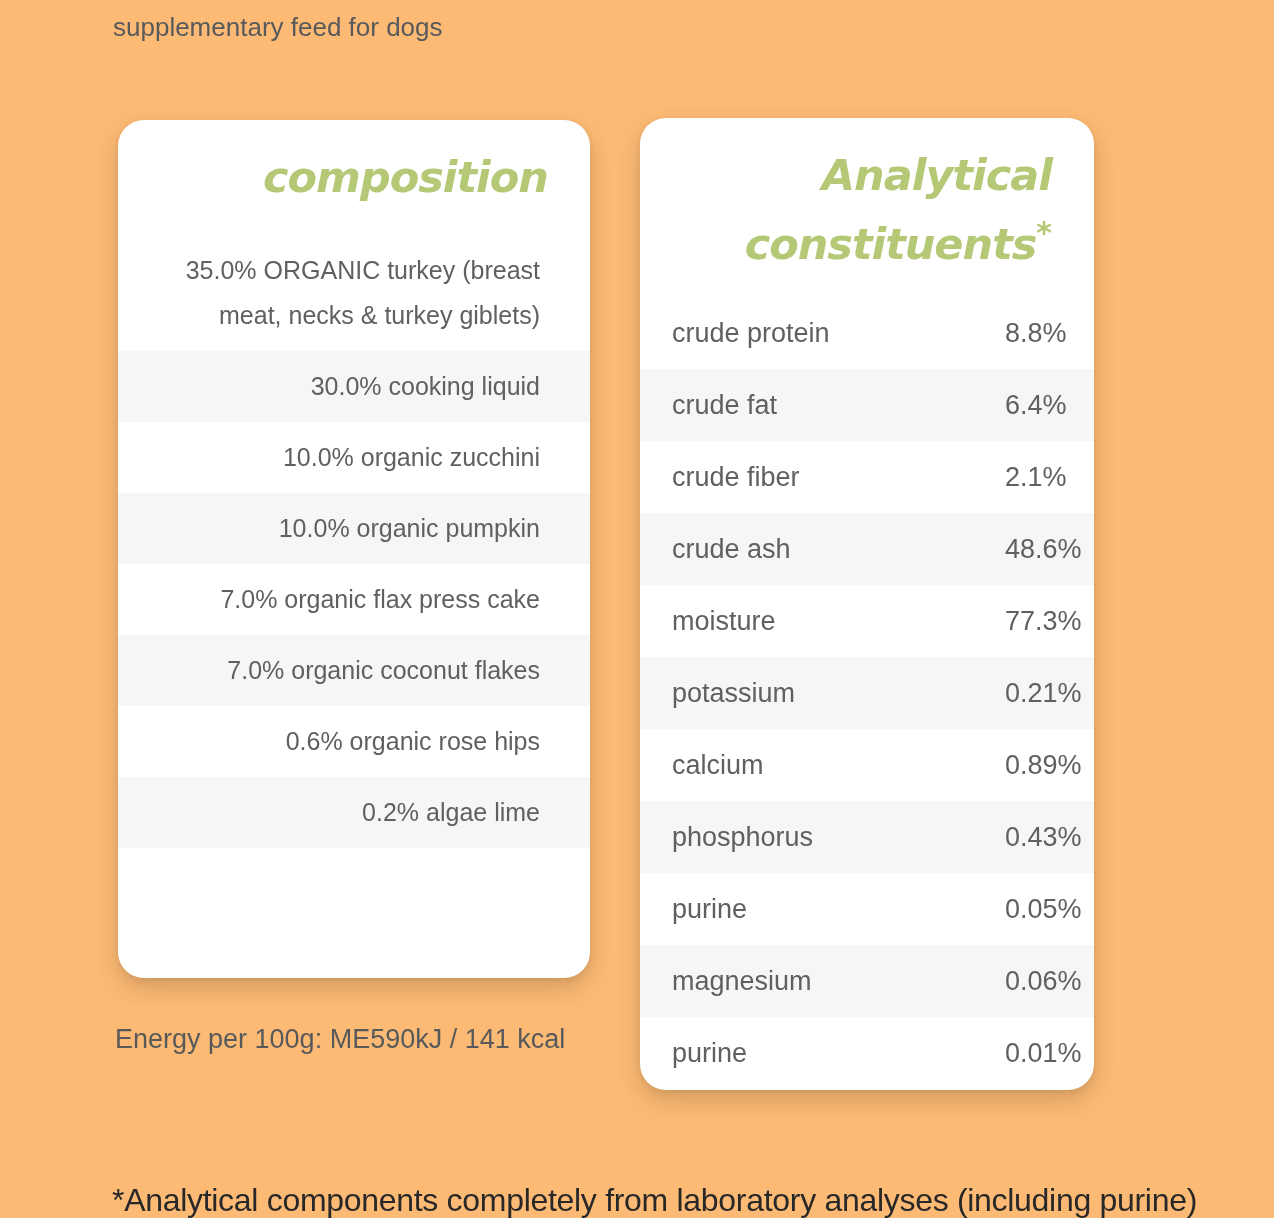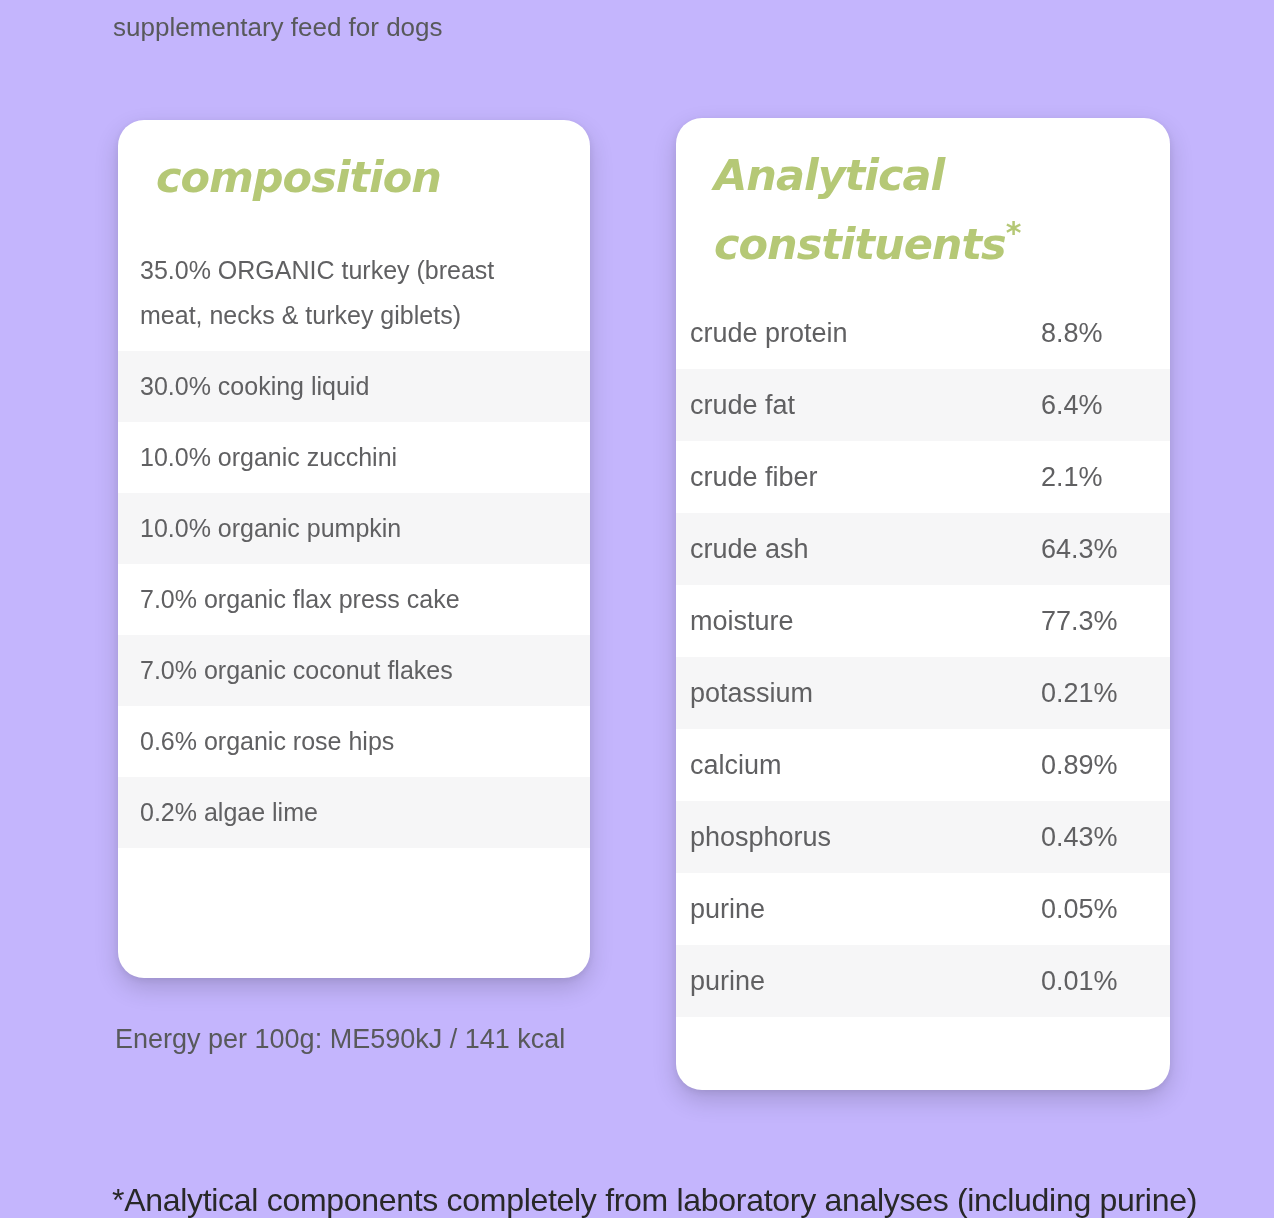--- a/index.html
+++ b/index.html
@@ -4,40 +4,41 @@
 <style>
   html, body {
     margin: 0;
     padding: 0;
     background: #ffffff;
   }
   #page {
     position: relative;
     width: 1274px;
     height: 1218px;
-    background: #c4b5fd;
+    background: #fdba74;
     font-family: "Liberation Sans", sans-serif;
     overflow: hidden;
+    text-align: right;
   }
   .top-label {
     position: absolute;
     left: 113px;
     top: 12px;
     font-size: 26px;
     color: #58595b;
   }
   .card {
     position: absolute;
     background: #ffffff;
     border-radius: 26px;
     box-shadow: 0 10px 24px rgba(0,0,0,0.16), 0 2px 6px rgba(0,0,0,0.07);
     overflow: hidden;
   }
   .card-left  { left: 118px; top: 120px; width: 472px; height: 858px; }
-  .card-right { left: 676px; top: 118px; width: 494px; height: 972px; }
+  .card-right { left: 640px; top: 118px; width: 454px; height: 972px; }
   .card-title {
     position: absolute;
     left: 22px;
     top: 12px;
     right: 26px;
     margin: 16px;
     font-family: "DejaVu Sans", sans-serif;
     font-style: italic;
     font-weight: 700;
     font-size: 43px;
@@ -74,21 +75,21 @@
     right: 0;
     top: 179px;
     font-size: 27px;
     color: #606062;
   }
   .arow {
     position: relative;
     height: 72px;
     display: flex;
     align-items: center;
-    padding-left: 14px;
+    padding-left: 32px;
   }
   .arow:nth-child(even) {
     background: #f6f6f7;
   }
   .avalue {
     position: absolute;
     left: 365px;
   }
   .energy-note {
     position: absolute;
@@ -139,21 +140,21 @@
         <div class="arow">
           <span class="alabel">crude fat</span>
           <span class="avalue">6.4%</span>
         </div>
         <div class="arow">
           <span class="alabel">crude fiber</span>
           <span class="avalue">2.1%</span>
         </div>
         <div class="arow">
           <span class="alabel">crude ash</span>
-          <span class="avalue">64.3%</span>
+          <span class="avalue">48.6%</span>
         </div>
         <div class="arow">
           <span class="alabel">moisture</span>
           <span class="avalue">77.3%</span>
         </div>
         <div class="arow">
           <span class="alabel">potassium</span>
           <span class="avalue">0.21%</span>
         </div>
         <div class="arow">
@@ -162,20 +163,24 @@
         </div>
         <div class="arow">
           <span class="alabel">phosphorus</span>
           <span class="avalue">0.43%</span>
         </div>
         <div class="arow">
           <span class="alabel">purine</span>
           <span class="avalue">0.05%</span>
         </div>
         <div class="arow">
+          <span class="alabel">magnesium</span>
+          <span class="avalue">0.06%</span>
+        </div>
+        <div class="arow">
           <span class="alabel">purine</span>
           <span class="avalue">0.01%</span>
         </div>
       </div>
   </section>
 
   <div class="energy-note">Energy per 100g: ME590kJ / 141 kcal</div>
 
   <div class="footnote">*Analytical components completely from laboratory analyses (including purine)</div>
 

